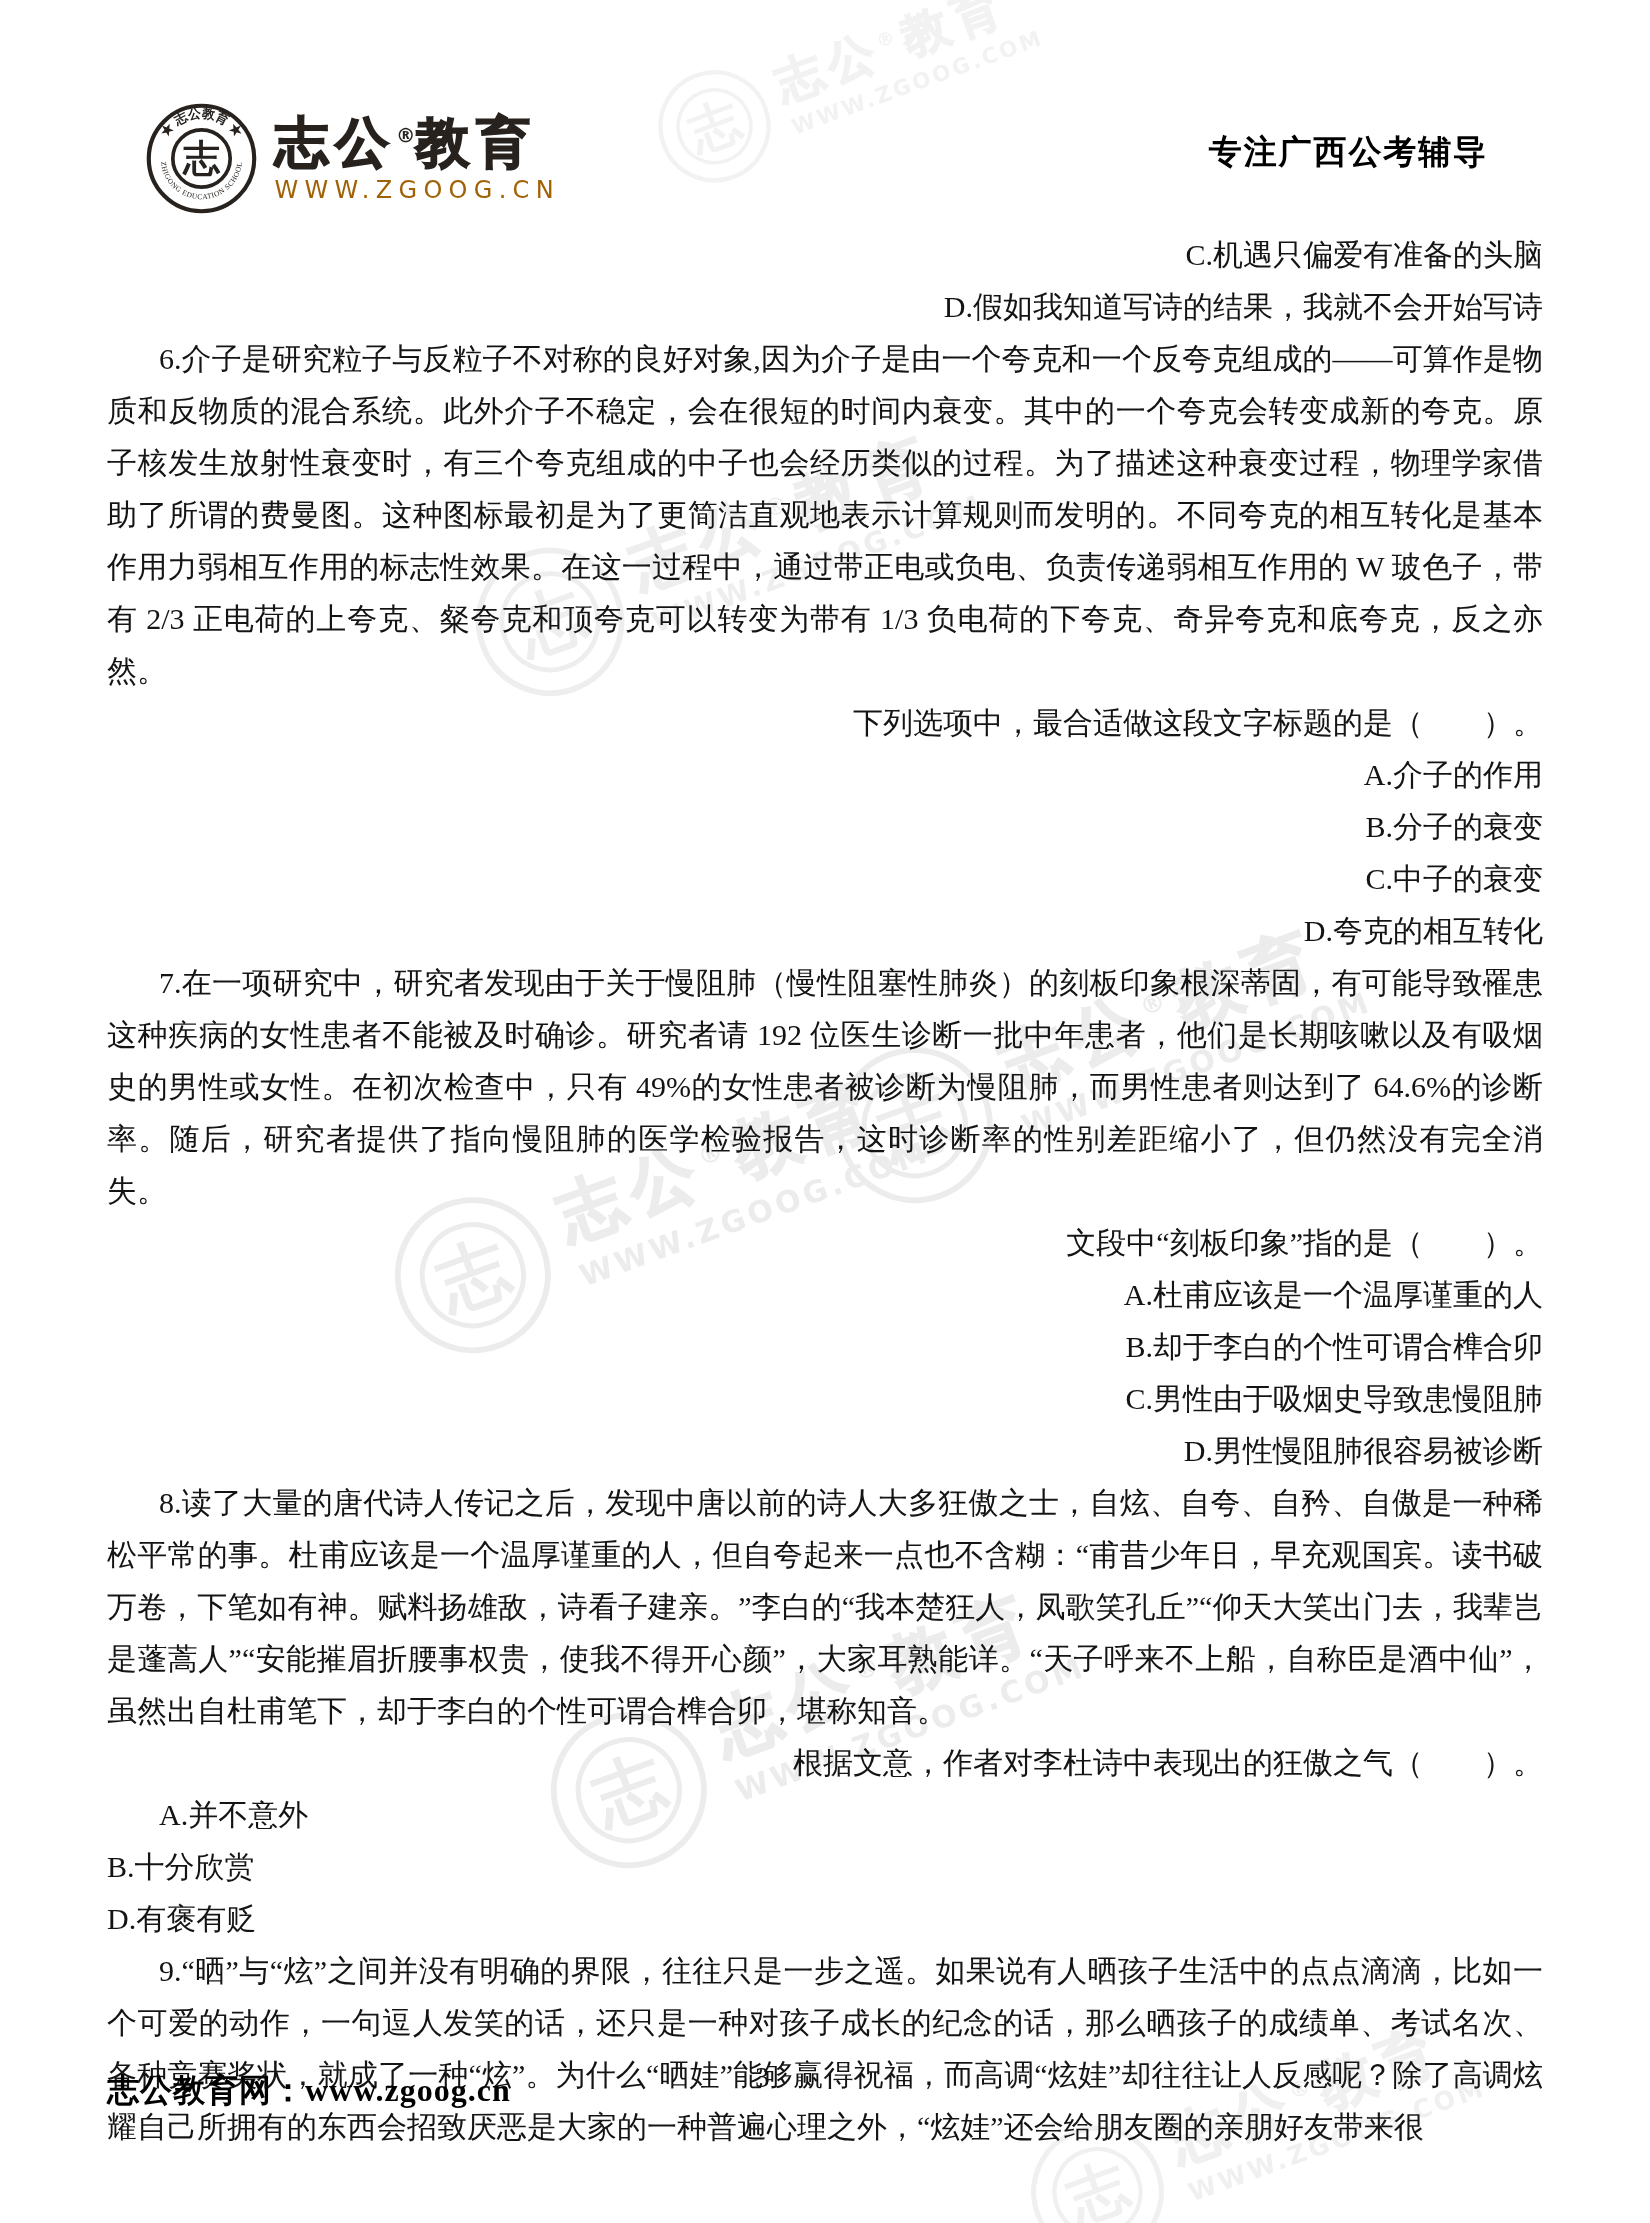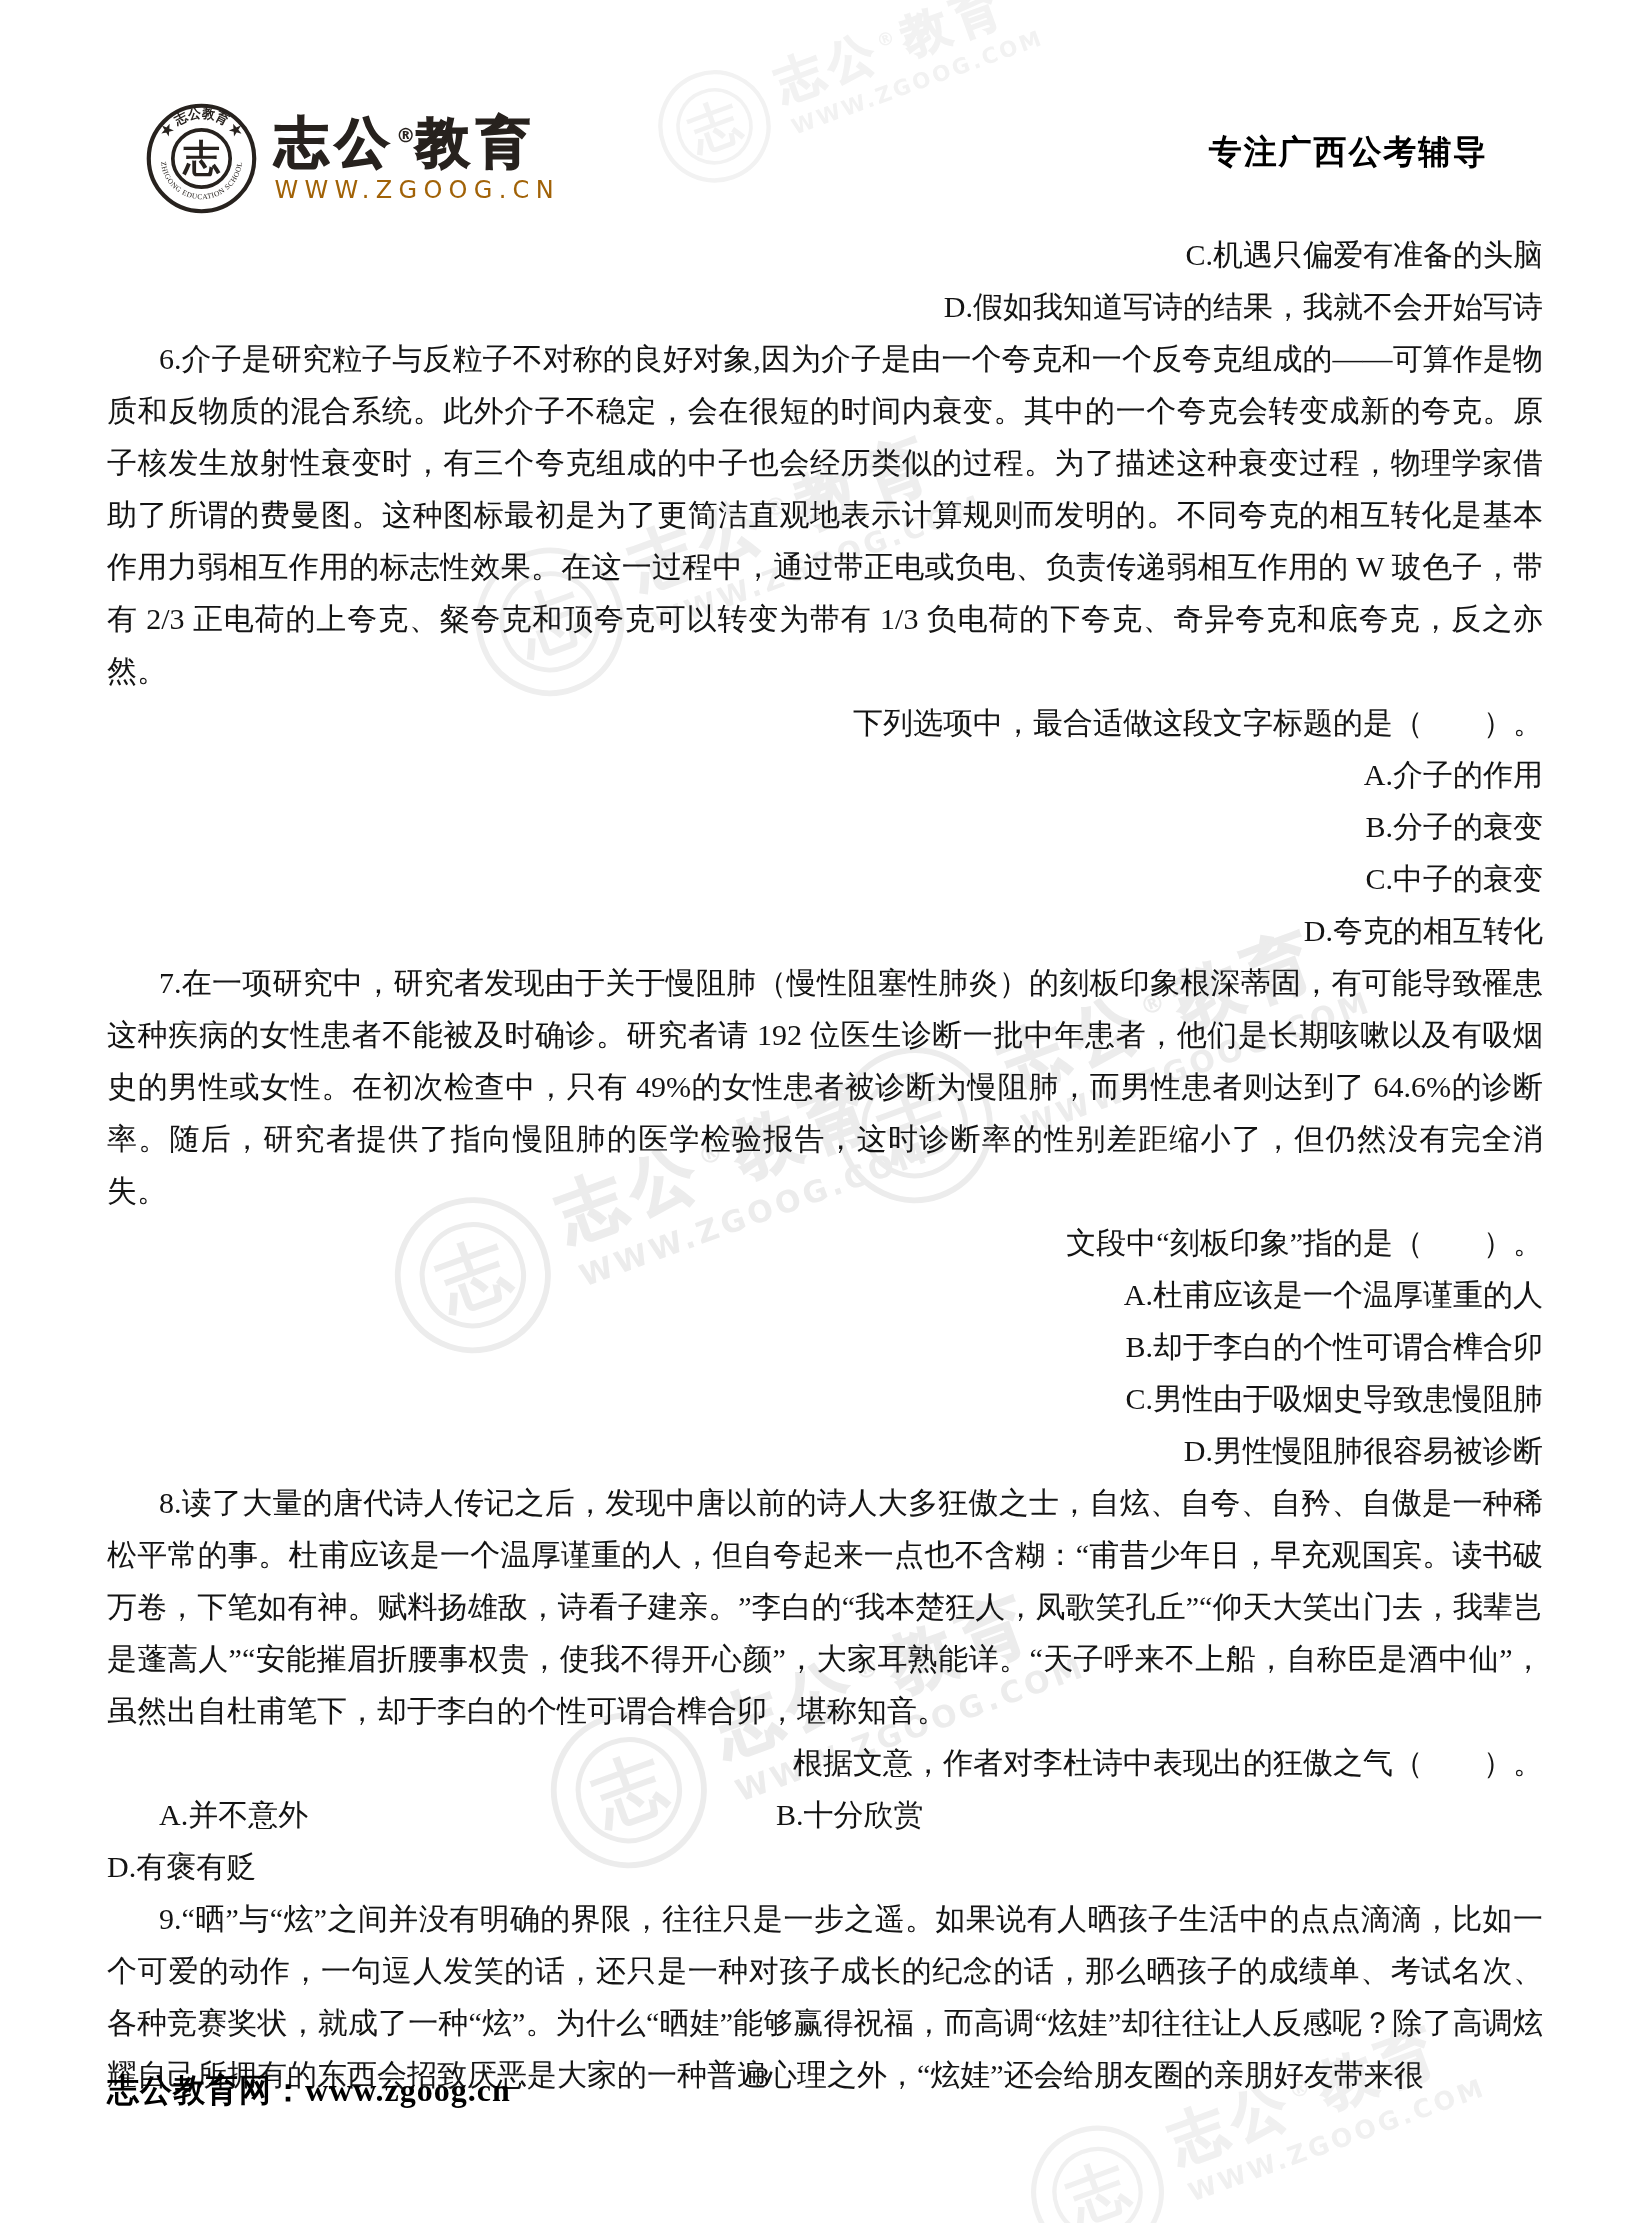--- a/index.html
+++ b/index.html
@@ -69,21 +69,21 @@
   }
 
   
   .content{
     position:absolute;left:107px;top:229px;width:1436px;z-index:1;
     font-size:30px;line-height:52px;color:#141414;
   }
   .content p{margin:0;}
   .para{text-align:justify;text-indent:52px;}
   .indent{text-align:right;text-indent:52px;}
-  .optrow{display:flex;text-align:left;}
+  .optrow{display:flex;text-align:left;flex-direction:column;}
   .optrow .c1{margin-left:52px;width:617px;flex:0 0 auto;}
   .optrow .c2{flex:0 0 auto;}
 
   
   .footer-site{
     position:absolute;left:107px;top:2057px;z-index:2;
     font-size:32px;font-weight:700;color:#000;letter-spacing:1px;margin-top:12px;
   }
   .footer-page{
     position:absolute;left:755px;top:2061px;z-index:2;

